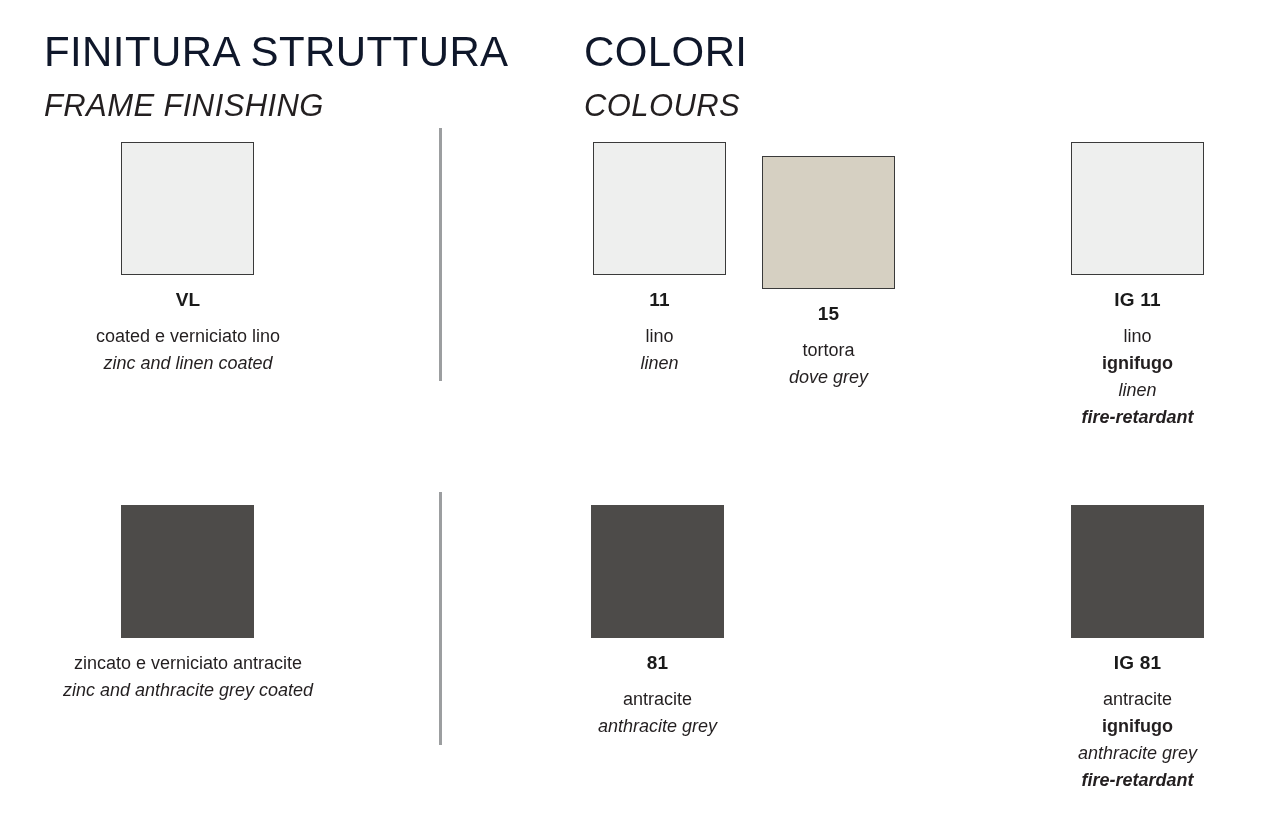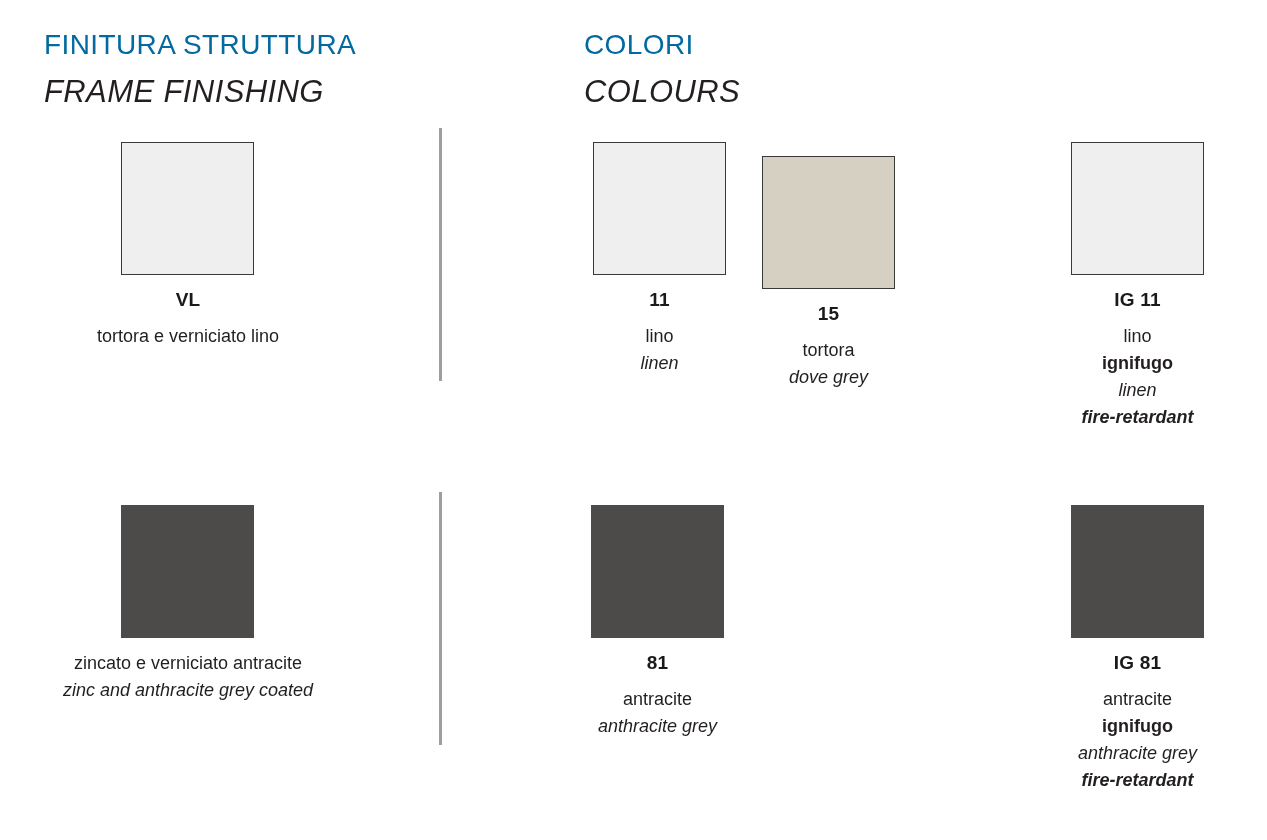--- a/index.html
+++ b/index.html
@@ -21,24 +21,24 @@
     inset: 0;
   }
 
   
   .heading {
     position: absolute;
     line-height: 1.02;
   }
   .heading .line-it {
     display: block;
-    font-size: 28px;
+    font-size: 42px;
     font-weight: 400;
     letter-spacing: 0.4px;
-    color: #0369a1;
+    color: #0f172a;
     white-space: nowrap;
   }
   .heading .line-en {
     display: block;
     font-size: 31px;
     font-weight: 400;
     font-style: italic;
     letter-spacing: 0.4px;
     color: #231f20;
     white-space: nowrap;
@@ -120,21 +120,22 @@
     <span class="line-en">COLOURS</span>
   </div>
 
   <div class="divider" id="divider-row-1" style="background: rgb(156, 158, 160);"></div>
   <div class="divider" id="divider-row-2" style="background: rgb(156, 158, 160);"></div>
 
   <div class="cell" id="cell-vl">
     <div class="swatch bordered" style="background-color: rgb(238, 239, 238);"></div>
     <div class="code">VL</div>
     <div class="desc">
-      <span class="it">tortora e verniciato lino</span>
+      <span class="it">coated e verniciato lino</span>
+      <span class="en">zinc and linen coated</span>
     </div>
   </div>
 
   <div class="cell" id="cell-11">
     <div class="swatch bordered" style="background-color: rgb(238, 239, 238);"></div>
     <div class="code">11</div>
     <div class="desc">
       <span class="it">lino</span>
       <span class="en">linen</span>
     </div>

